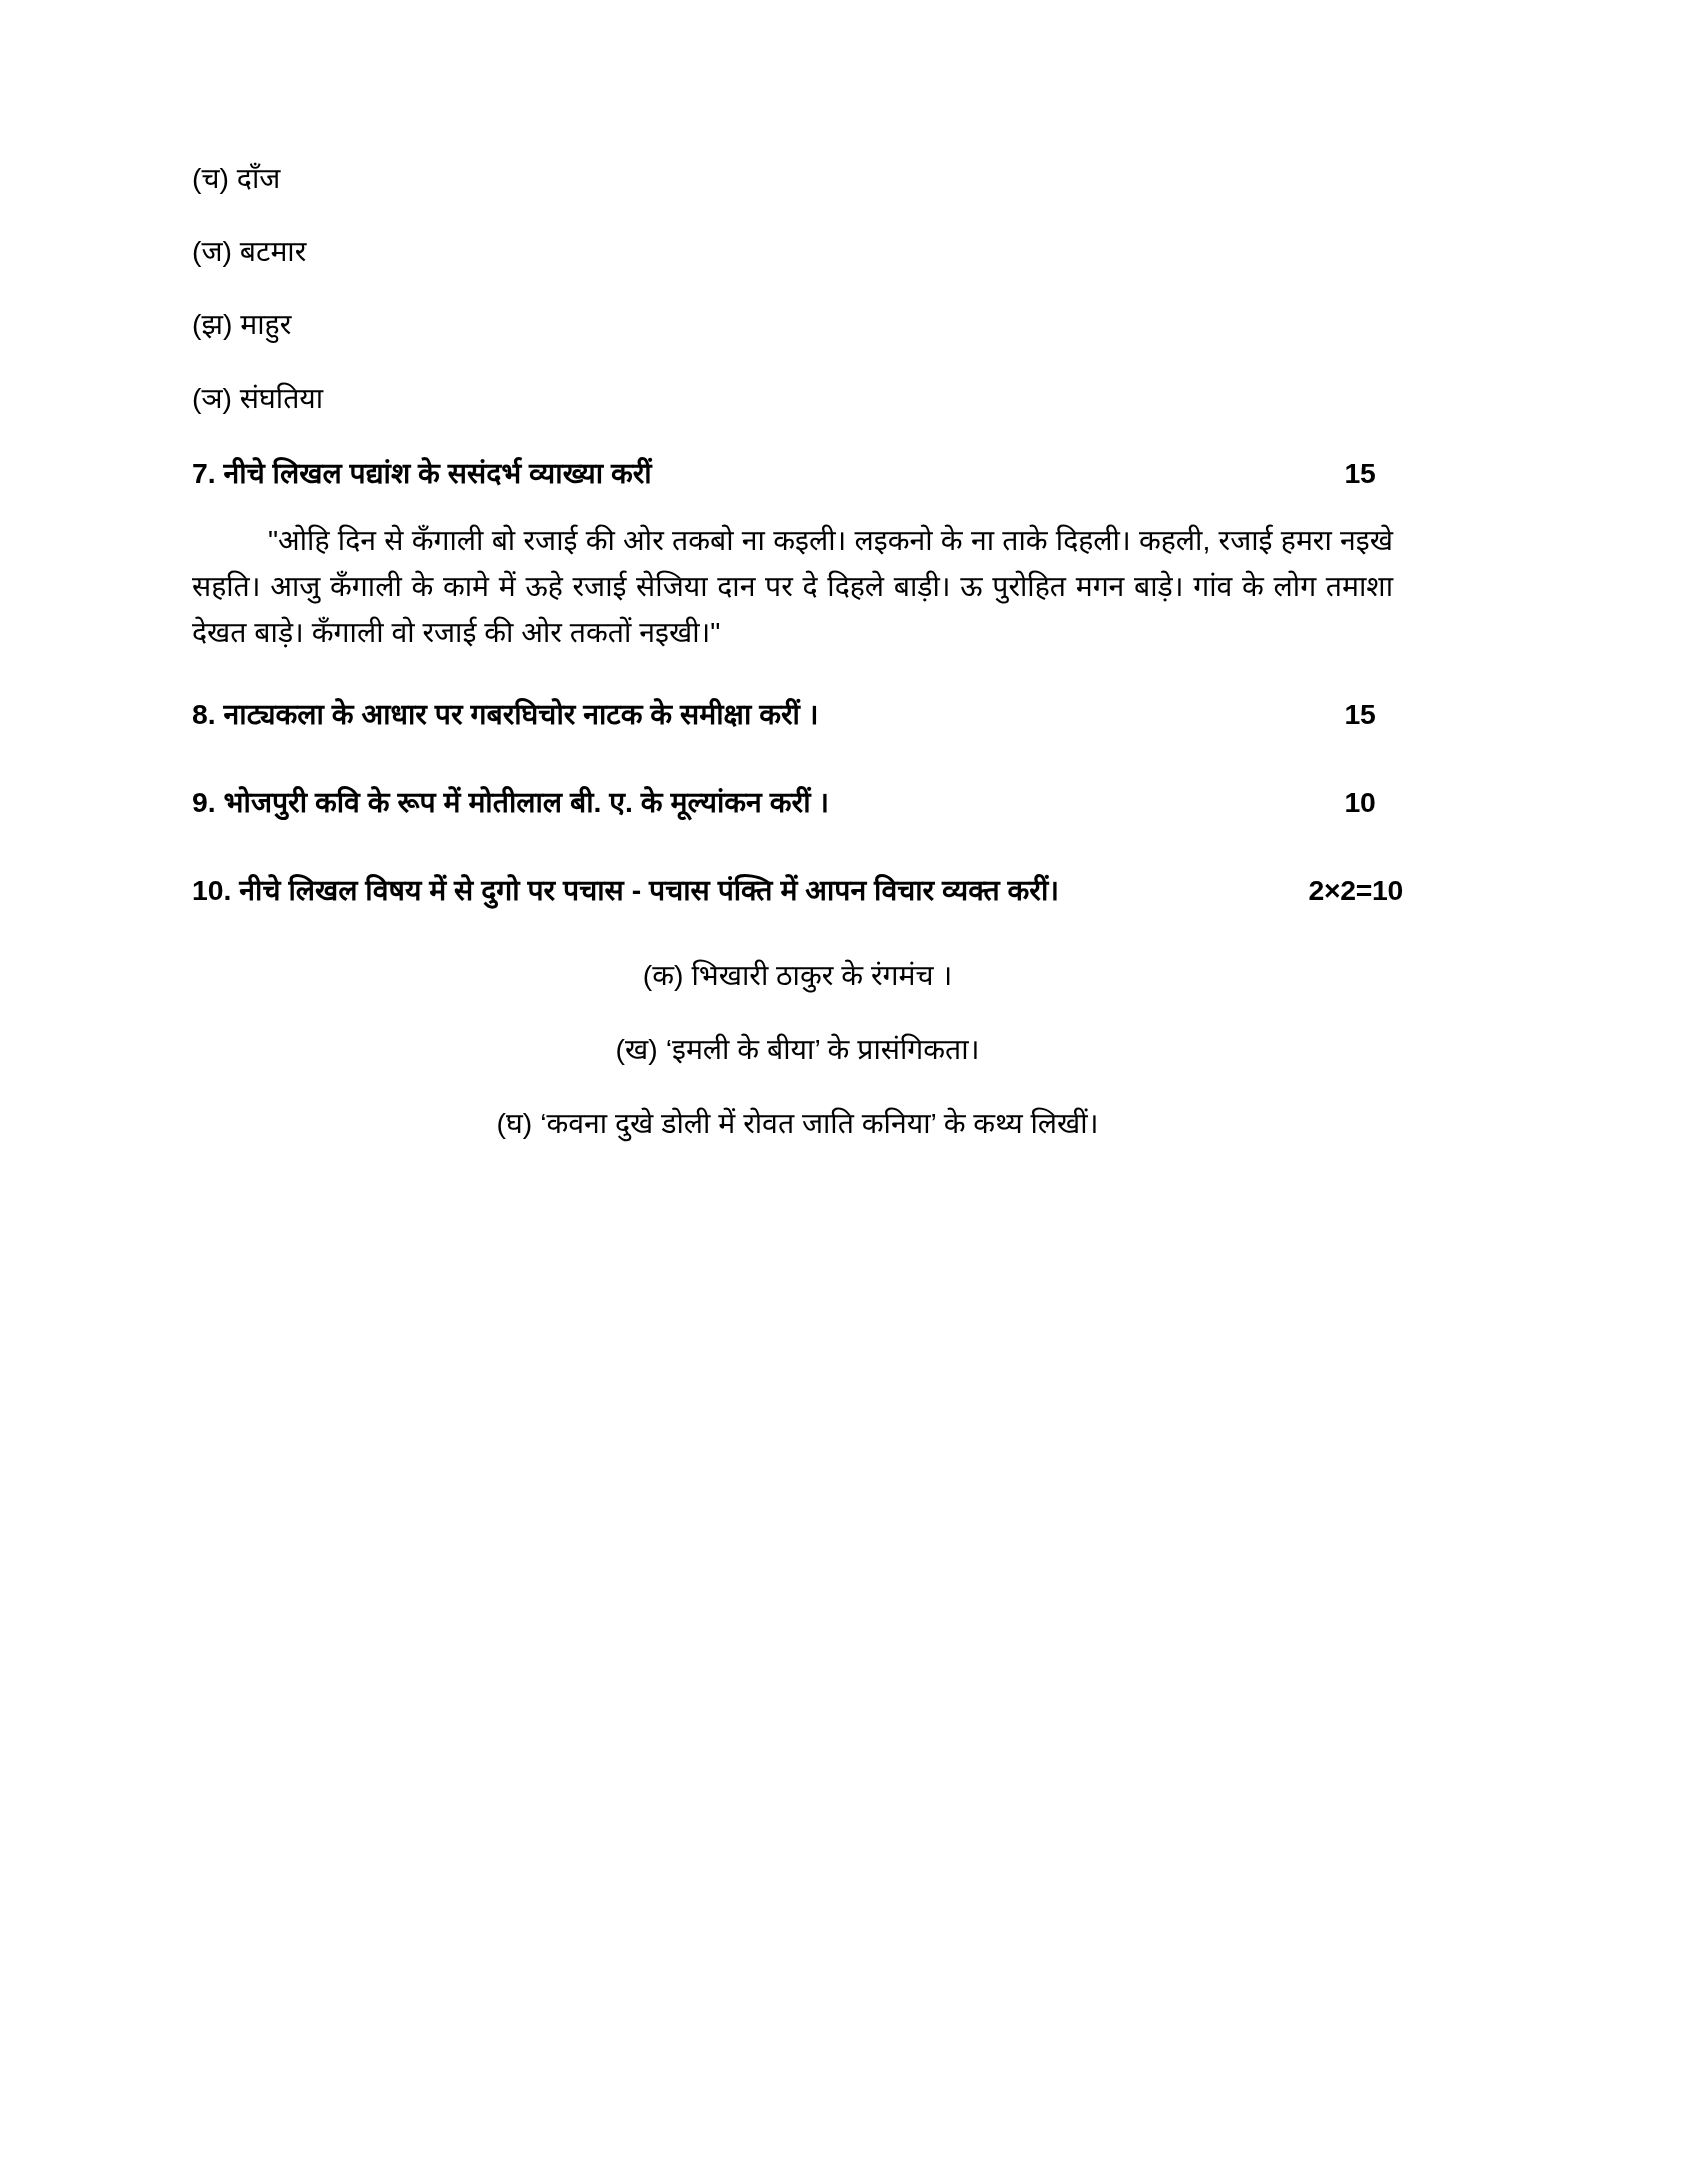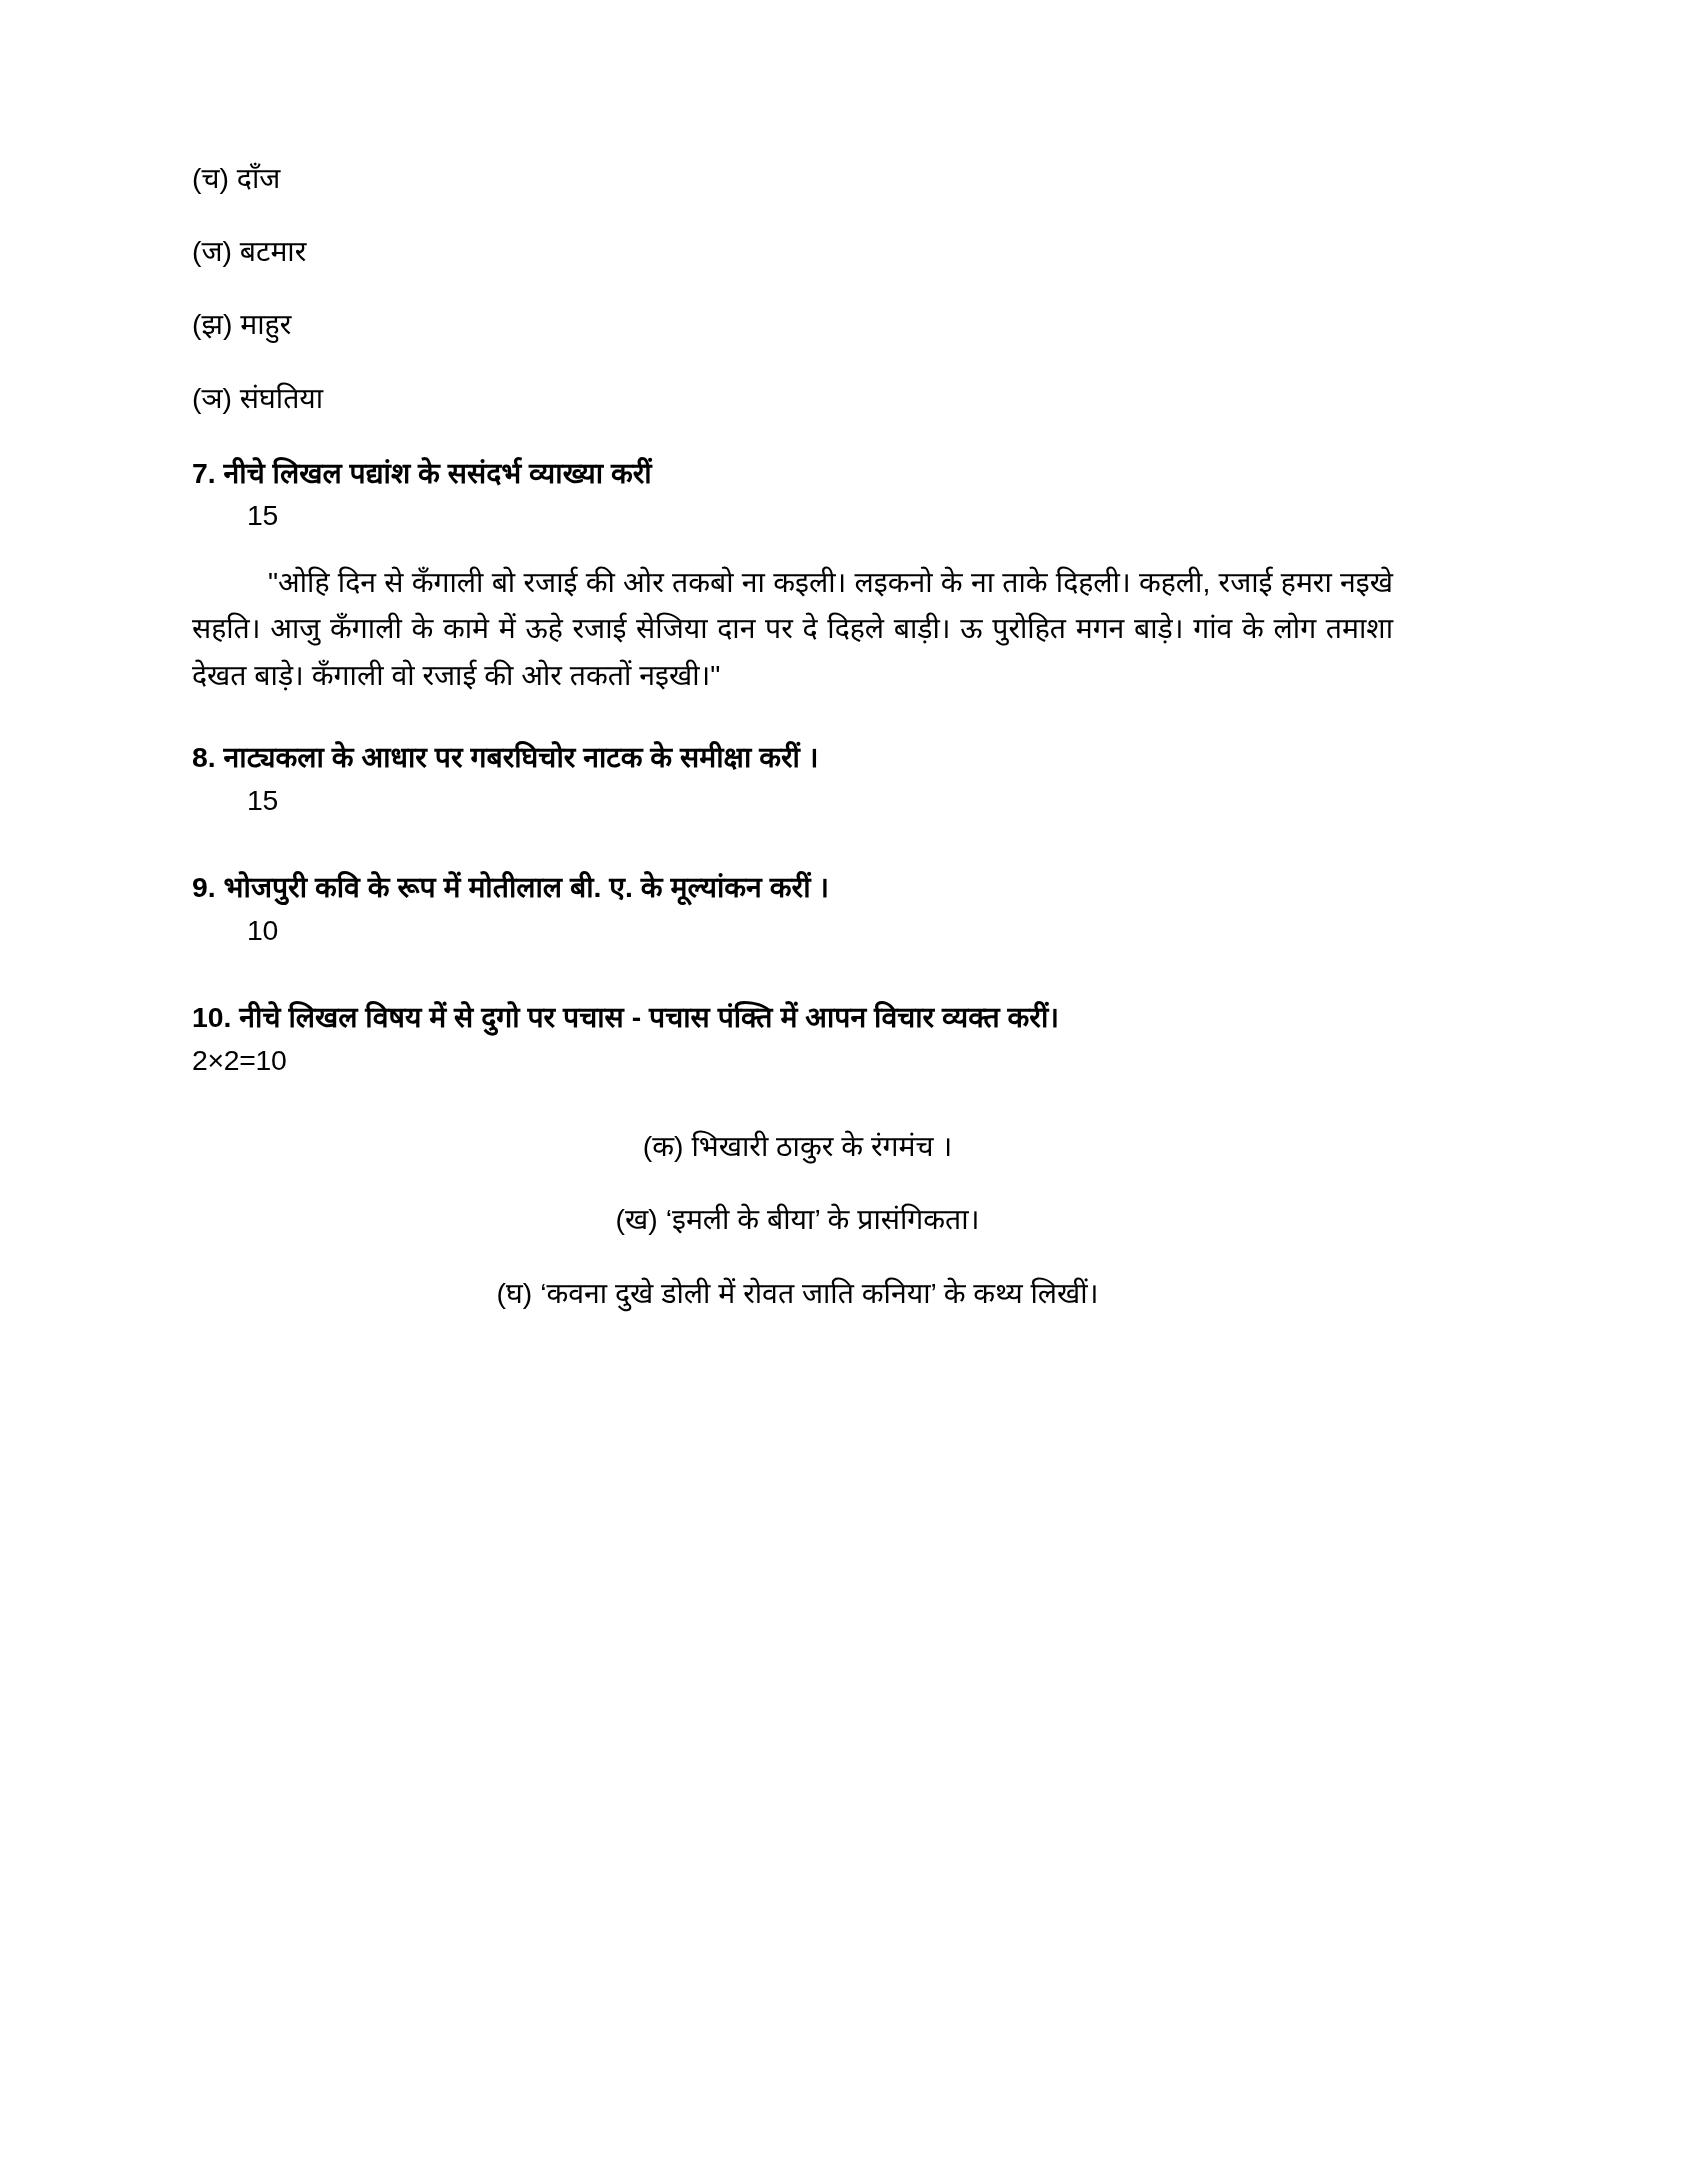--- a/index.html
+++ b/index.html
@@ -38,33 +38,32 @@
     white-space: nowrap;
   }
 
   .question-row {
     display: flex;
     align-items: baseline;
     justify-content: space-between;
     margin: 0 0 22.5px 0;
     font-size: 28.4px;
     line-height: 1.5;
-    flex-direction: column;
   }
 
   .question-row .q-text {
     font-weight: bold;
     flex: 0 1 auto;
     padding-right: 26.5px;
   }
 
   .question-row .q-marks {
-    font-weight: normal;
+    font-weight: bold;
     flex: 0 0 auto;
-    text-align: right;
+    text-align: center;
     min-width: 86px;
     font-family: "Liberation Sans", "DejaVu Sans", sans-serif;
     letter-spacing: -0.3px;
   }
 
   
   .passage {
     font-size: 28.4px;
     line-height: 1.62;
     text-align: justify;

